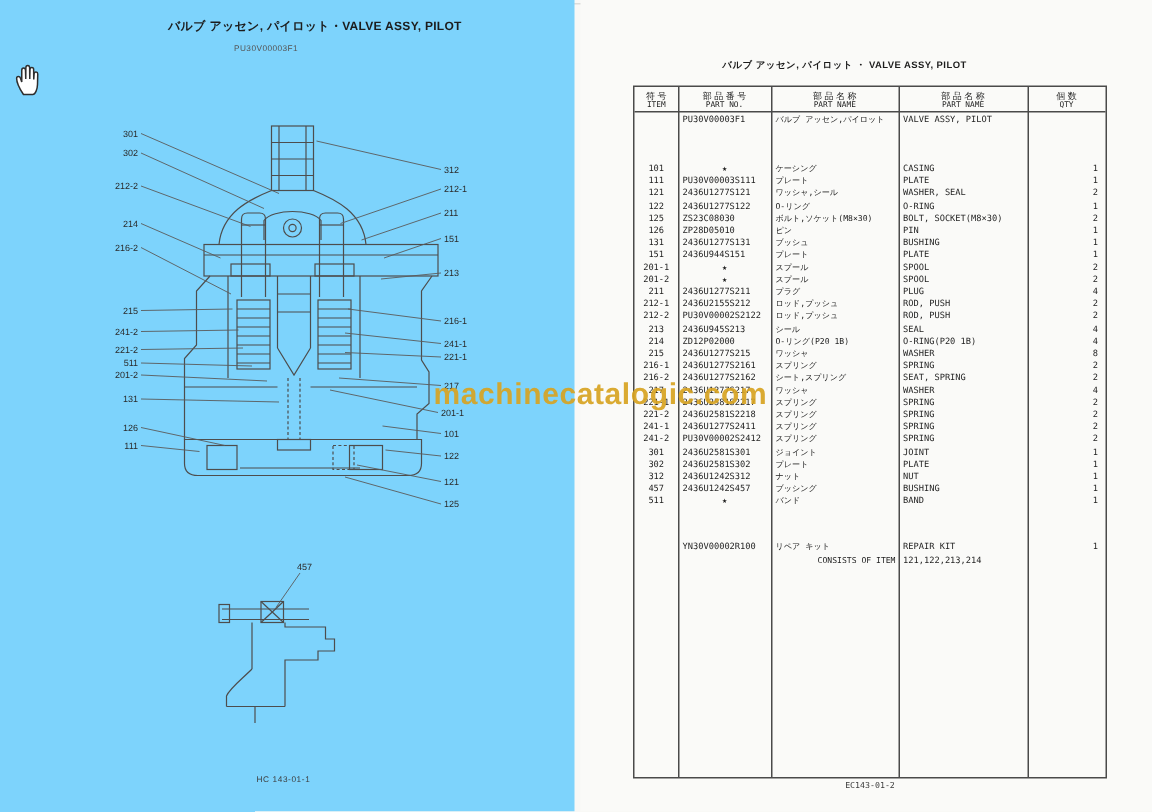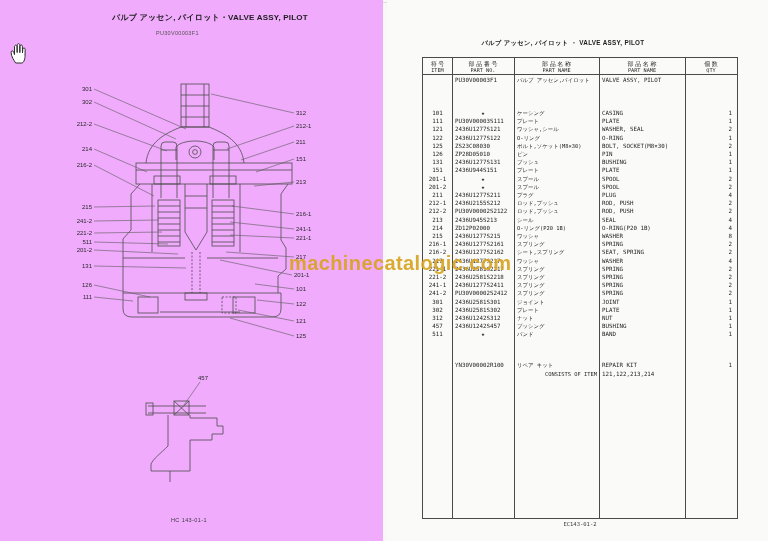--- a/index.html
+++ b/index.html
@@ -5,21 +5,21 @@
   html,body{margin:0;padding:0;}
   body{
     width:768px;height:541px;overflow:hidden;
     background:#f8f8f6;
     font-family:"Liberation Sans", sans-serif;
     color:#222;
     position:relative;
   }
   #sheet{position:absolute;left:0;top:0;width:768px;height:541px;}
   .scan-edge-top{position:absolute;left:0;top:2px;width:768px;height:1px;background:#dcdcda;}
-  .page-left{position:absolute;left:0;top:0;width:383px;height:541px;background:#f0abfc;}
+  .page-left{position:absolute;left:0;top:0;width:383px;height:541px;background:#7dd3fc;}
   .page-right{position:absolute;left:387px;top:0;width:381px;height:541px;background:#fafaf8;}
 
   .lp-title{position:absolute;left:112px;top:12px;font-size:8px;font-weight:bold;letter-spacing:.2px;white-space:nowrap;color:#1c1c1c;}
   .lp-code{position:absolute;left:156px;top:30px;font-size:5.5px;color:#555;letter-spacing:.3px;}
   .lp-footer{position:absolute;left:171px;top:517px;font-size:5.5px;color:#3c3c3c;letter-spacing:.4px;}
 
   .rp-title{position:absolute;left:423px;top:39px;width:280px;text-align:center;font-size:6.3px;font-weight:bold;letter-spacing:.3px;white-space:nowrap;color:#1c1c1c;}
   .rp-footer{position:absolute;left:540px;top:521px;width:80px;text-align:center;font-size:5.5px;color:#3c3c3c;font-family:"DejaVu Sans Mono",monospace;}
 
   

